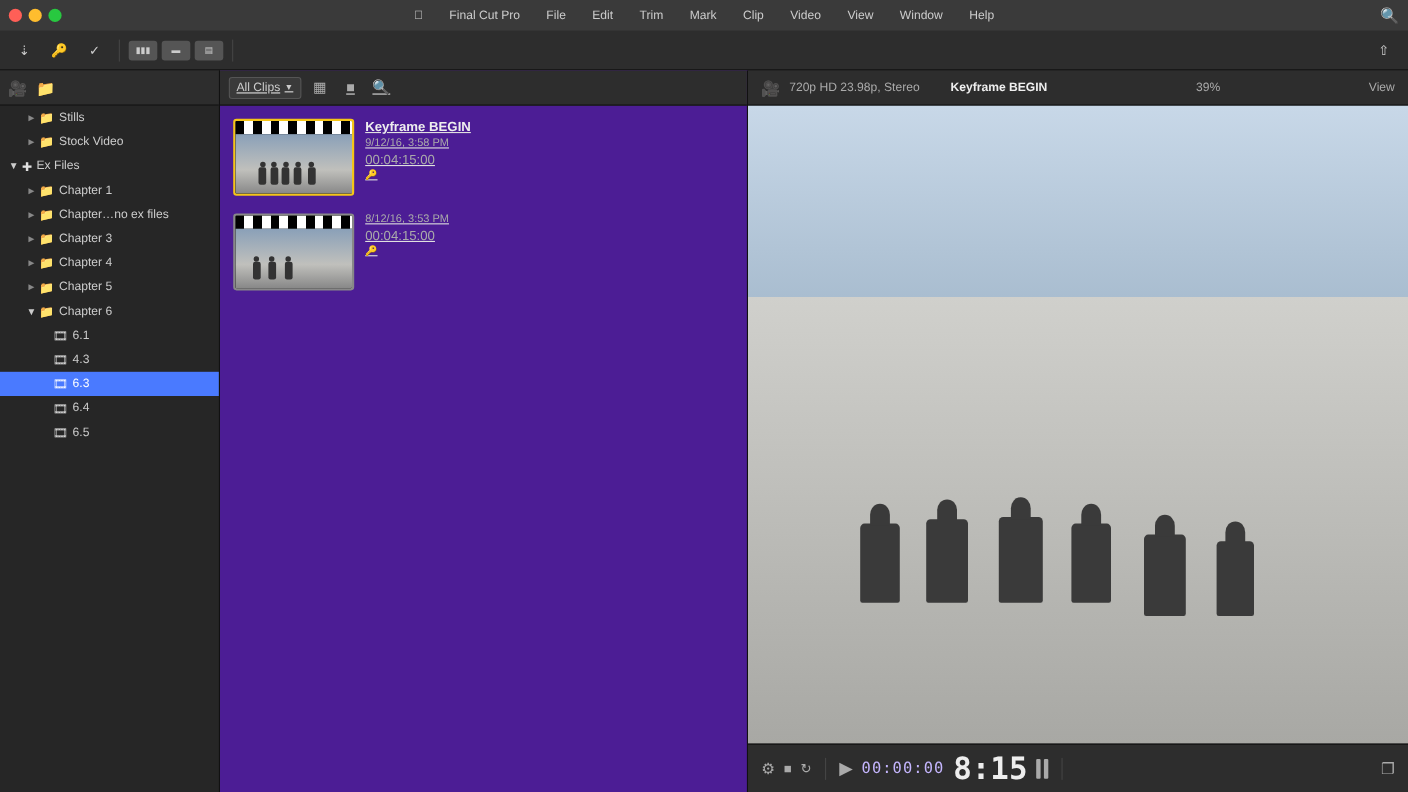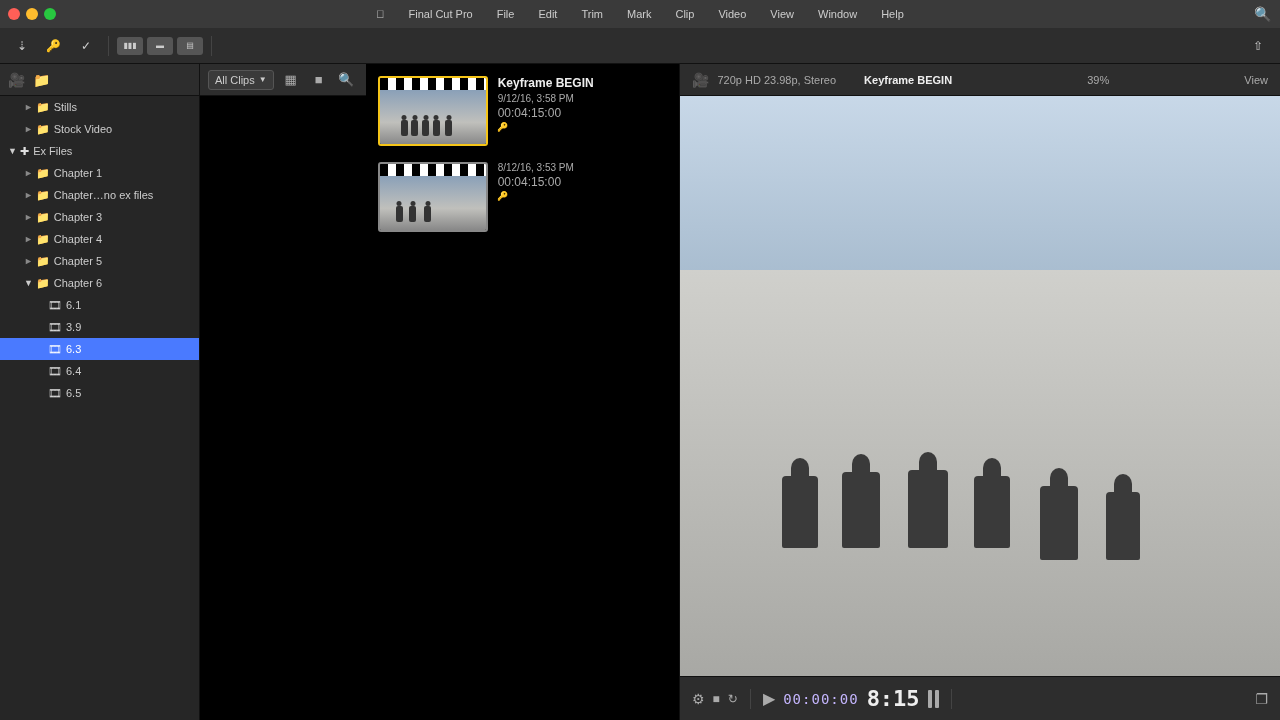--- a/index.html
+++ b/index.html
@@ -115,25 +115,26 @@
       flex-shrink: 0;
     }
     .tree-icon { margin-right: 4px; font-size: 11px; }
     .tree-label { font-size: 11px; color: #ccc; }
     .tree-item-indent1 { padding-left: 24px; }
     .tree-item-indent2 { padding-left: 36px; }
 
     
     #browser {
       width: 480px;
-      background: #000000;
-      display: flex;
-      flex-direction: row;
+      background: #4c1d95;
+      display: flex;
+      flex-direction: column;
       border-right: 1px solid #111;
       flex-shrink: 0;
+      text-decoration: underline;
     }
     #browser-toolbar {
       height: 32px;
       background: #2d2d2d;
       display: flex;
       align-items: center;
       padding: 0 8px;
       gap: 6px;
       border-bottom: 1px solid #111;
     }
@@ -253,21 +254,21 @@
       display: flex;
       align-items: center;
       padding: 0 12px;
       gap: 8px;
       border-top: 1px solid #111;
     }
     .ctrl-icon {
       font-size: 14px; color: #aaa; cursor: pointer;
     }
     .timecode { font-size: 14px; color: #c4b5fd; font-family: monospace; letter-spacing: 1px; }
-    .big-timecode { font-size: 22px; font-weight: 700; color: #eee; font-family: monospace; }
+    .big-timecode { font-size: 28px; font-weight: 700; color: #eee; font-family: monospace; }
     .pause-bars {
       display: flex; gap: 3px;
     }
     .pause-bar { width: 4px; height: 18px; background: #aaa; border-radius: 1px; }
     .ctrl-sep { width: 1px; height: 20px; background: #444; margin: 0 4px; }
     
     ::-webkit-scrollbar { width: 4px; background: #1a1a1a; }
     ::-webkit-scrollbar-thumb { background: #444; border-radius: 2px; }
 
     
@@ -397,21 +398,21 @@
       <span class="tree-label">Chapter 6</span>
     </div>
     <div class="tree-item tree-item-indent2">
       <span class="tree-arrow"></span>
       <span class="tree-icon">🎞</span>
       <span class="tree-label">6.1</span>
     </div>
     <div class="tree-item tree-item-indent2">
       <span class="tree-arrow"></span>
       <span class="tree-icon">🎞</span>
-      <span class="tree-label">3.9</span>
+      <span class="tree-label">4.3</span>
     </div>
     <div class="tree-item tree-item-indent2 selected">
       <span class="tree-arrow"></span>
       <span class="tree-icon">🎞</span>
       <span class="tree-label">6.3</span>
     </div>
     <div class="tree-item tree-item-indent2">
       <span class="tree-arrow"></span>
       <span class="tree-icon">🎞</span>
       <span class="tree-label">6.4</span>

